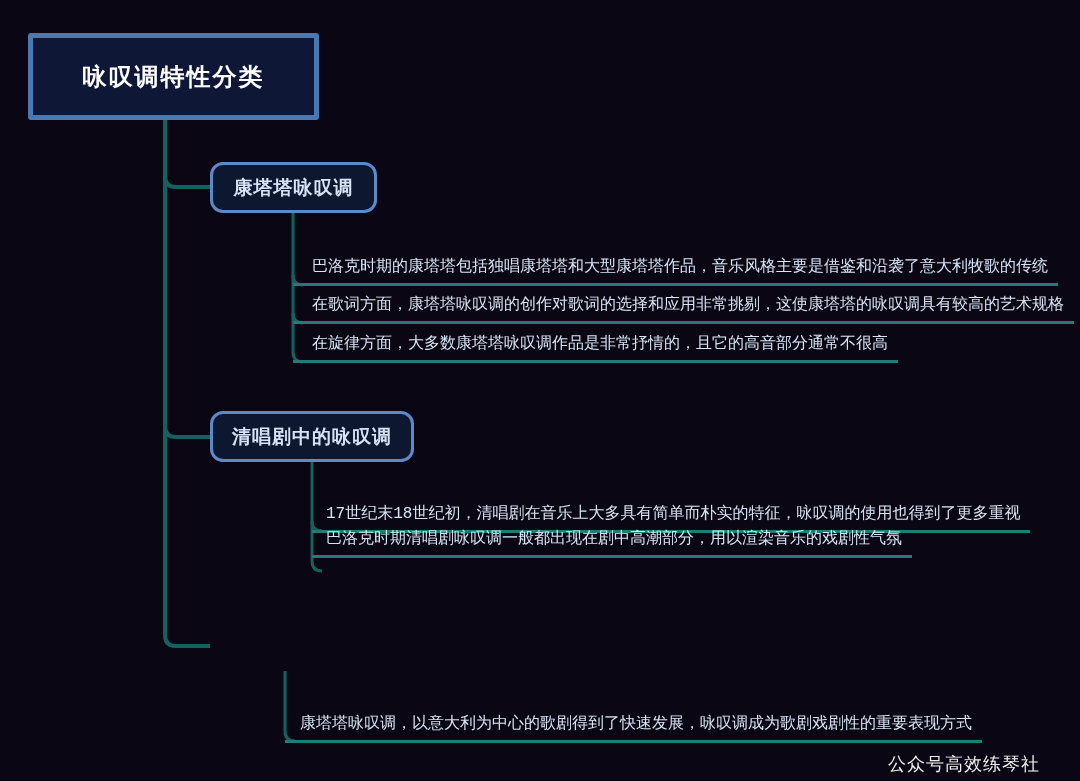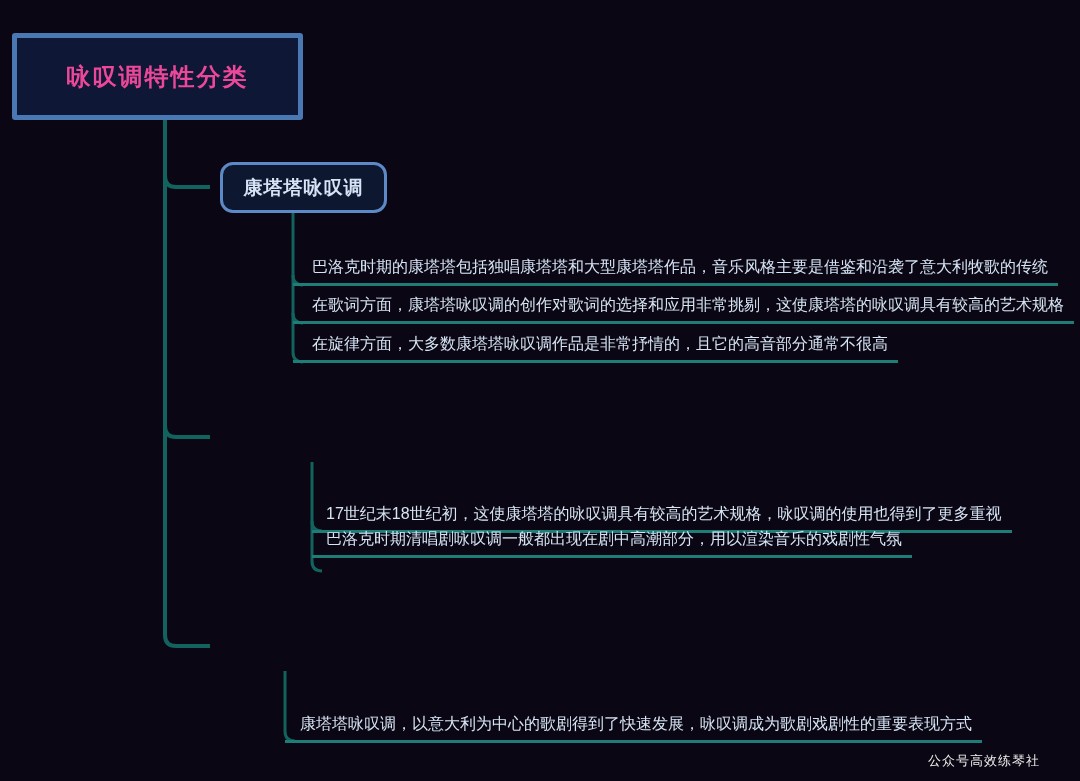--- a/index.html
+++ b/index.html
@@ -6,58 +6,59 @@
   body{
     width:1080px;height:781px;
     background:#0a0613;
     font-family:"Liberation Sans","DejaVu Sans",sans-serif;
     position:relative;overflow:hidden;
   }
   .canvas{position:absolute;inset:0;width:1080px;height:781px;}
   svg.wires{position:absolute;left:0;top:0;pointer-events:none;}
 
   .root-node{
-    position:absolute;left:12px;top:33px;width:281px;height:77px;
+    position:absolute;left:28px;top:33px;width:281px;height:77px;
     background:#0e1735;border:5px solid #4a78b2;border-radius:3px;
     display:flex;align-items:center;justify-content:center;
-    color:#ec4899;font-size:24px;font-weight:bold;letter-spacing:2px;
+    color:#ffffff;font-size:24px;font-weight:bold;letter-spacing:2px;
     cursor:pointer;
   }
   .branch-node{
     position:absolute;height:45px;
     background:#0d1730;border:3px solid #5d8ac6;border-radius:13px;
     display:flex;align-items:center;justify-content:center;
     color:#d6e3f5;font-size:19px;font-weight:bold;letter-spacing:1px;
     padding:0 18px;cursor:pointer;box-sizing:content-box;
   }
-  .bn1{left:220px;top:162px;width:125px;}
+  .bn1{left:210px;top:162px;width:125px;}
   .bn2{left:210px;top:411px;width:162px;}
   .bn3{left:210px;top:620px;width:109px;}
 
   .leaf{
     position:absolute;
     color:#d6e4f4;font-size:16px;line-height:22px;white-space:nowrap;
     padding:0 10px 5px 28px;
     border-bottom:3px solid #1e7e77;
     cursor:pointer;
+    font-family:Liberation Mono, monospace;
   }
   .b1leaf{left:293px;padding-left:19px;}
   .b1l1{top:256px;}
   .b1l2{top:294px;}
   .b1l3{top:333px;}
   .b2leaf{left:312px;padding-left:14px;}
   .b2l1{top:503px;}
   .b2l2{top:528px;}
   .b3leaf{left:285px;padding-left:15px;}
   .b3l1{top:713px;}
 
   .watermark{
     position:absolute;right:40px;top:752px;
     font-family:"Liberation Serif","DejaVu Serif",serif;
-    font-size:13px;color:#efefef;letter-spacing:1px;
+    font-size:18px;color:#efefef;letter-spacing:1px;
   }
 </style>
 </head>
 <body>
 
 <div class="canvas">
 
   <svg class="wires" width="1080" height="781" viewBox="0 0 1080 781">
     <g stroke="#12635e" fill="none" stroke-linecap="butt">
 
@@ -86,22 +87,25 @@
   <div class="leaf b1leaf b1l1">
     <span>巴洛克时期的康塔塔包括独唱康塔塔和大型康塔塔作品，音乐风格主要是借鉴和沿袭了意大利牧歌的传统</span>
   </div>
   <div class="leaf b1leaf b1l2">
     <span>在歌词方面，康塔塔咏叹调的创作对歌词的选择和应用非常挑剔，这使康塔塔的咏叹调具有较高的艺术规格</span>
   </div>
   <div class="leaf b1leaf b1l3">
     <span>在旋律方面，大多数康塔塔咏叹调作品是非常抒情的，且它的高音部分通常不很高</span>
   </div>
 
+  <div class="branch-node bn2">
+    <span>清唱剧中的咏叹调</span>
+  </div>
   <div class="leaf b2leaf b2l1">
-    <span>17世纪末18世纪初，这使康塔塔的咏叹调具有较高的艺术规格，咏叹调的使用也得到了更多重视</span>
+    <span>17世纪末18世纪初，清唱剧在音乐上大多具有简单而朴实的特征，咏叹调的使用也得到了更多重视</span>
   </div>
   <div class="leaf b2leaf b2l2">
     <span>巴洛克时期清唱剧咏叹调一般都出现在剧中高潮部分，用以渲染音乐的戏剧性气氛</span>
   </div>
 
   <div class="leaf b3leaf b3l1">
     <span>康塔塔咏叹调，以意大利为中心的歌剧得到了快速发展，咏叹调成为歌剧戏剧性的重要表现方式</span>
   </div>
 
   <div class="watermark">公众号高效练琴社</div>

